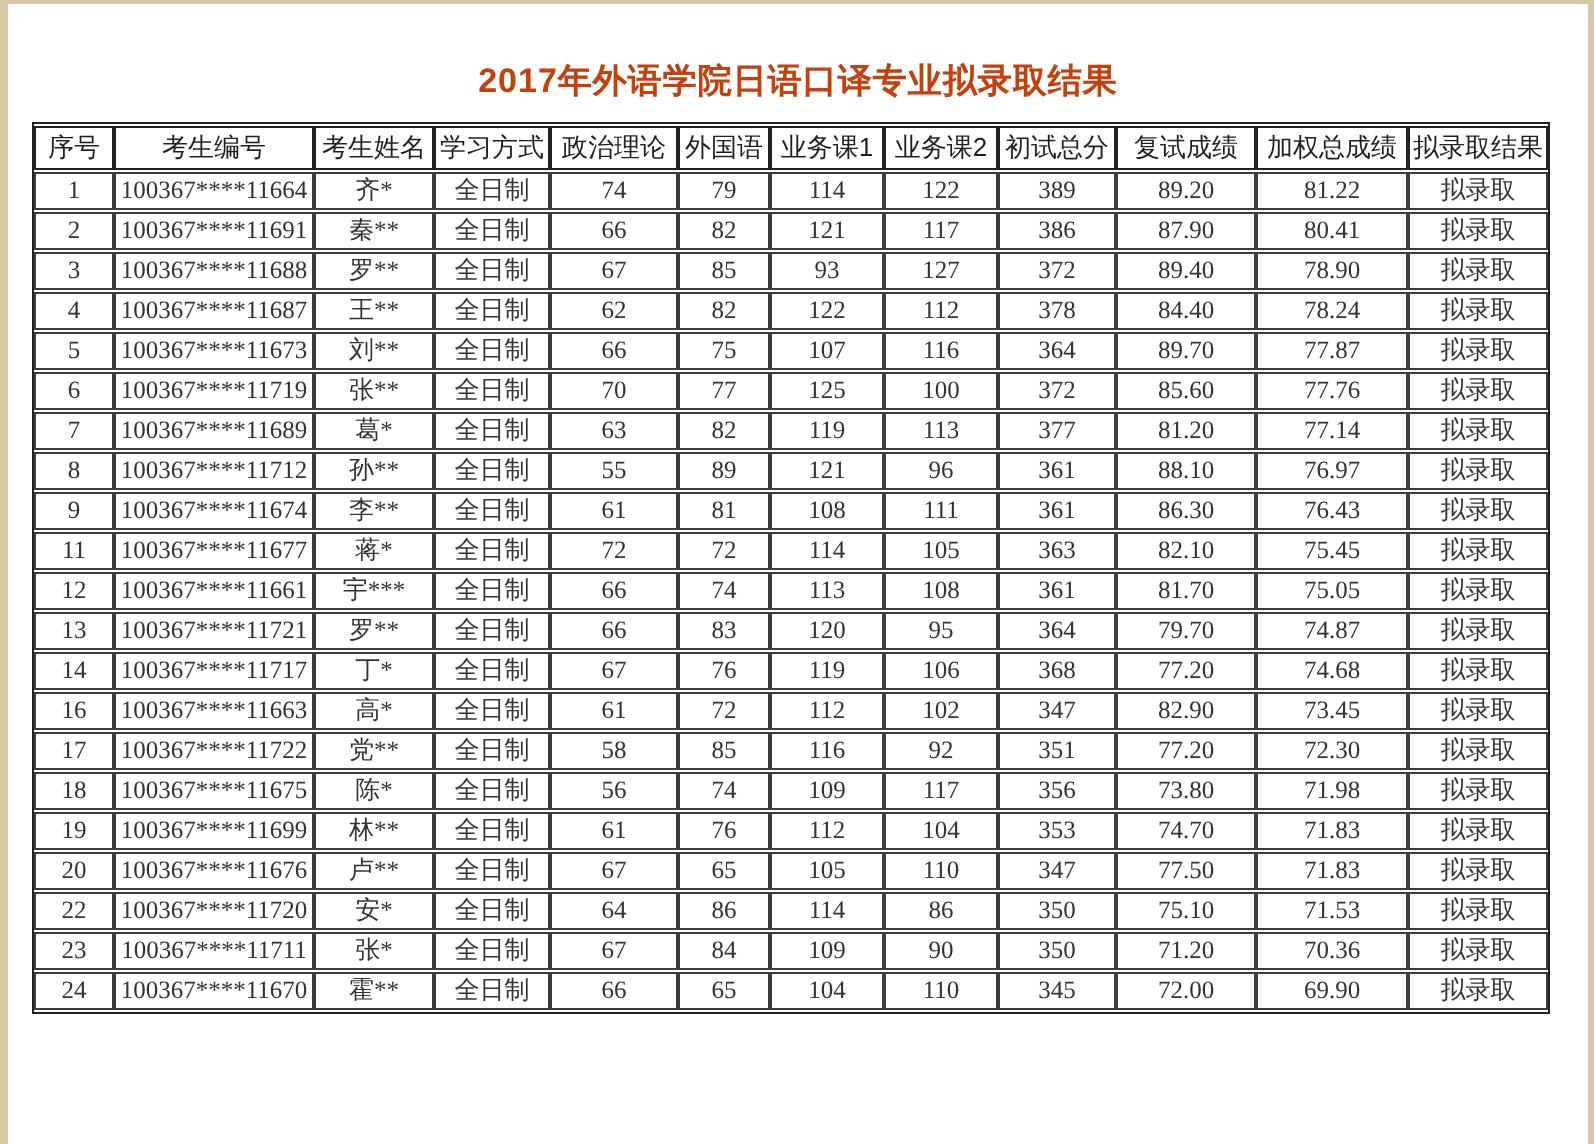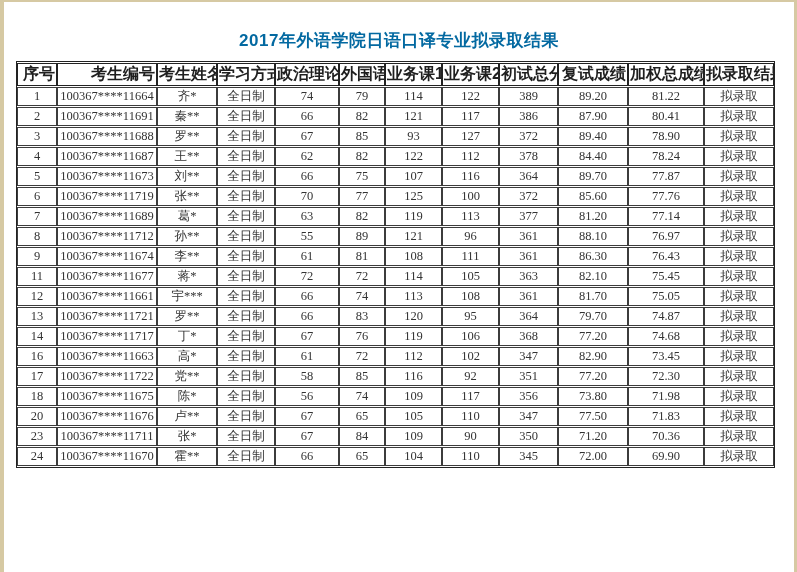--- a/index.html
+++ b/index.html
@@ -16,41 +16,41 @@
     background: #ffffff;
     border-top: 2px solid #d6c9a3;
     border-left: 4px solid #d6c9a3;
     border-right: 3px solid #d6c9a3;
     padding-top: 27px;
   }
   .doc-title {
     text-align: center;
     font-size: 17px;
     font-weight: bold;
-    color: #0369a1;
+    color: #c2410c;
     letter-spacing: 0.5px;
     font-family: "Liberation Sans", "DejaVu Sans", sans-serif;
     margin-bottom: 9px;
   }
   table.results {
     table-layout: fixed;
     width: 757px;
     margin-left: 12px;
     border-collapse: separate;
     border-spacing: 0 1px;
     border: 1px solid #222222;
     background: #ffffff;
   }
   table.results th {
     border: 1px solid #222222;
     height: 22px;
-    font-size: 16px;
-    font-weight: bold;
+    font-size: 13px;
+    font-weight: normal;
     color: #1f1f1f;
-    text-align: right;
+    text-align: center;
     vertical-align: middle;
     padding: 0 1px;
     white-space: nowrap;
     overflow: hidden;
     font-family: "Liberation Sans", "DejaVu Sans", sans-serif;
   }
   table.results td {
     border: 1px solid #3c3c3c;
     height: 16px;
     font-size: 12.5px;
@@ -332,34 +332,62 @@
           <td>56</td>
           <td>74</td>
           <td>109</td>
           <td>117</td>
           <td>356</td>
           <td>73.80</td>
           <td>71.98</td>
           <td>拟录取</td>
         </tr>
         <tr>
+          <td>19</td>
+          <td>100367****11699</td>
+          <td>林**</td>
+          <td>全日制</td>
+          <td>61</td>
+          <td>76</td>
+          <td>112</td>
+          <td>104</td>
+          <td>353</td>
+          <td>74.70</td>
+          <td>71.83</td>
+          <td>拟录取</td>
+        </tr>
+        <tr>
           <td>20</td>
           <td>100367****11676</td>
           <td>卢**</td>
           <td>全日制</td>
           <td>67</td>
           <td>65</td>
           <td>105</td>
           <td>110</td>
           <td>347</td>
           <td>77.50</td>
           <td>71.83</td>
           <td>拟录取</td>
         </tr>
         <tr>
+          <td>22</td>
+          <td>100367****11720</td>
+          <td>安*</td>
+          <td>全日制</td>
+          <td>64</td>
+          <td>86</td>
+          <td>114</td>
+          <td>86</td>
+          <td>350</td>
+          <td>75.10</td>
+          <td>71.53</td>
+          <td>拟录取</td>
+        </tr>
+        <tr>
           <td>23</td>
           <td>100367****11711</td>
           <td>张*</td>
           <td>全日制</td>
           <td>67</td>
           <td>84</td>
           <td>109</td>
           <td>90</td>
           <td>350</td>
           <td>71.20</td>

